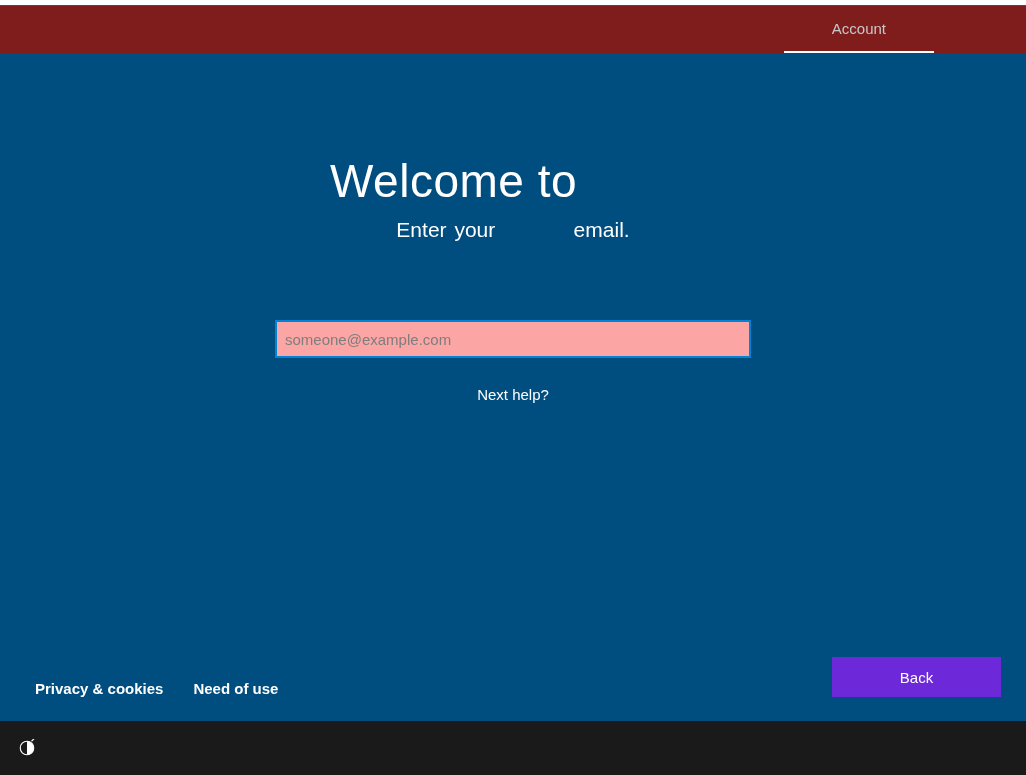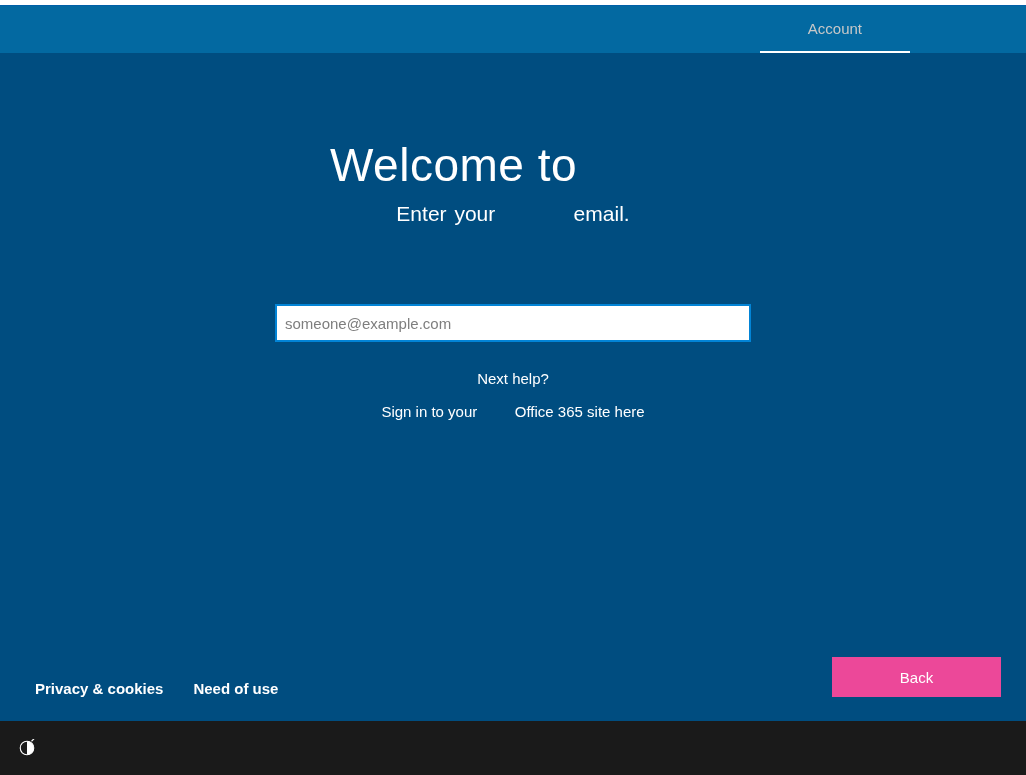--- a/index.html
+++ b/index.html
@@ -15,26 +15,26 @@
       background: #fff;
     }
     .white-strip {
       width: 100%;
       height: 5px;
       background: #fff;
     }
     .top-bar {
       width: 100%;
       height: 48px;
-      background: #0369a1;
+      background: #7f1d1d;
       display: flex;
       align-items: stretch;
       justify-content: flex-end;
       border-top: 1px solid #005fa8;
-      padding-right: 116px;
+      padding-right: 92px;
     }
     .tab {
       color: #c8c8c8;
       font-size: 15px;
       display: flex;
       align-items: center;
       justify-content: center;
       padding: 0 48px;
       height: 100%;
       border-bottom: 2px solid #fff;
@@ -43,21 +43,21 @@
     }
     .main {
       width: 100%;
       height: 668px;
       background: #004d80;
       position: relative;
       padding-top: 85px;
     }
     .center-col {
       width: 476px;
-      margin: 0 auto;
+      margin: 16px auto;
       display: flex;
       flex-direction: column;
       align-items: center;
     }
     .title {
       color: #ffffff;
       font-size: 46px;
       font-weight: 300;
       letter-spacing: 0.5px;
       margin-bottom: 10px;
@@ -71,21 +71,21 @@
       text-align: center;
       margin-bottom: 78px;
       word-spacing: 2px;
     }
     .subtitle span {
       white-space: pre;
     }
     .email-input {
       width: 476px;
       height: 38px;
-      background: #ffffff;
+      background: #fca5a5;
       border: 2px solid #0284d6;
       font-size: 15px;
       padding: 0 8px;
       color: #333;
       outline: none;
     }
     .email-input::placeholder {
       color: #7e7e7e;
     }
     .help-link {
@@ -125,21 +125,21 @@
       font-weight: 600;
       cursor: pointer;
     }
     .buttons {
       display: flex;
       gap: 15px;
     }
     .btn {
       width: 169px;
       height: 40px;
-      background: #ec4899;
+      background: #6d28d9;
       color: #ffffff;
       font-size: 15px;
       border: none;
       cursor: pointer;
       font-family: inherit;
     }
     .footer {
       width: 100%;
       height: 54px;
       background: #1a1a1a;
@@ -173,23 +173,20 @@
 
 <div class="main">
   <div class="center-col">
     <div class="title">Welcome to</div>
     <div class="subtitle">
       <span>Enter your</span><span>          </span><span>email.</span>
     </div>
     <input type="text" class="email-input" placeholder="someone@example.com" style="">
     <div class="help-link">
       <span>Next help?</span>
-    </div>
-    <div class="signin-line">
-      <span>Sign in to your</span><span>         </span><span>Office 365 site here</span>
     </div>
   </div>
 
   <div class="bottom-row">
     <div class="bottom-links">
       <div class="bottom-link">
         <span>Privacy &amp; cookies</span>
       </div>
       <div class="bottom-link">
         <span>Need of use</span>

